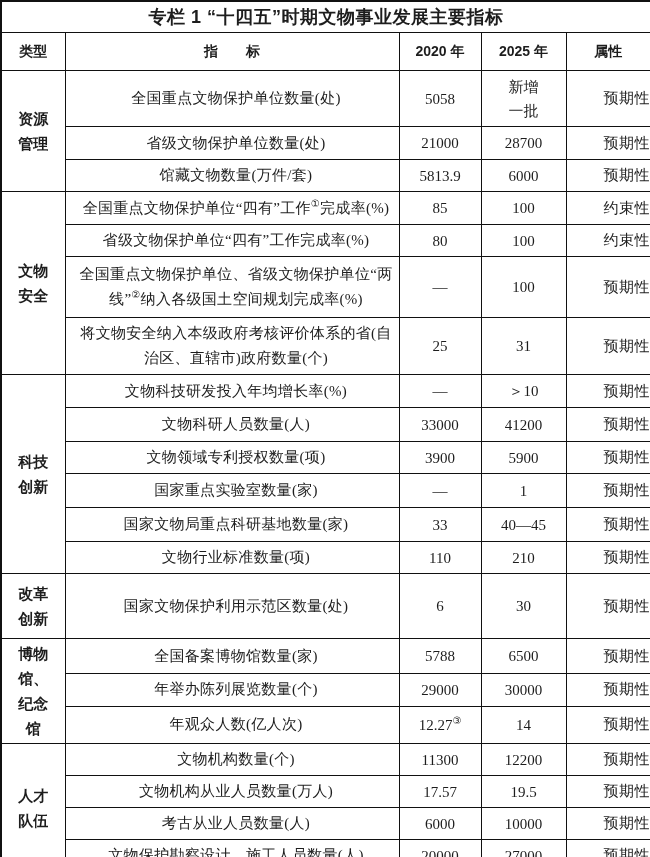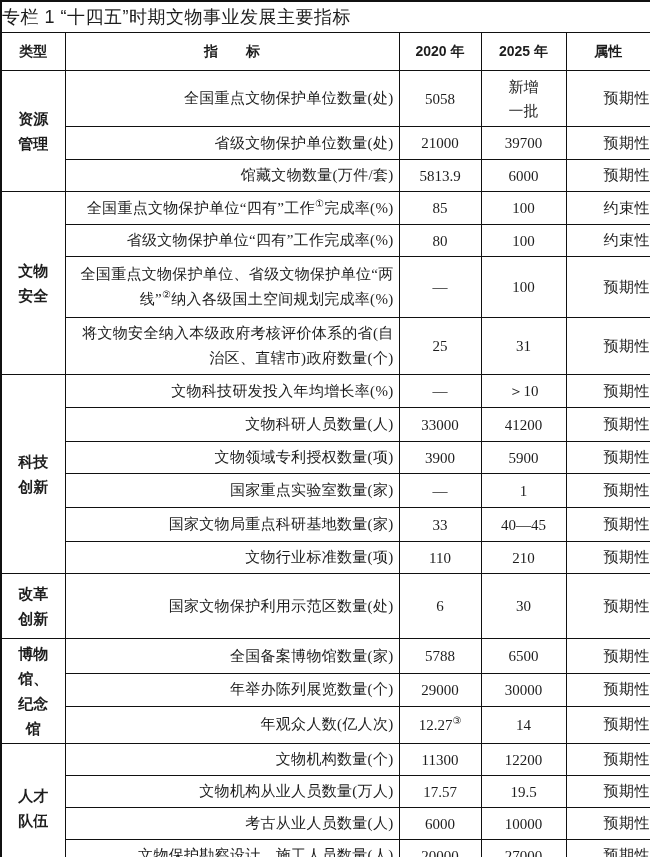--- a/index.html
+++ b/index.html
@@ -18,23 +18,23 @@
   }
   col.c-type { width: 64px; }
   col.c-ind  { width: 334px; }
   col.c-2020 { width: 82px; }
   col.c-2025 { width: 85px; }
   col.c-attr { width: 85px; }
   th, td { border: 1px solid #111111; padding: 0; }
   .title-cell {
     height: 30px;
     font-family: "Liberation Sans", "DejaVu Sans", sans-serif;
-    font-weight: normal;
+    font-weight: bold;
     font-size: 18px;
-    text-align: left;
+    text-align: center;
     vertical-align: middle;
     letter-spacing: 0.5px;
   }
   .head-tr { height: 38px; }
   .head-cell {
     font-family: "Liberation Sans", "DejaVu Sans", sans-serif;
     font-weight: bold;
     font-size: 14px;
     text-align: center;
     vertical-align: middle;
@@ -45,21 +45,21 @@
     font-size: 15px;
     text-align: center;
     vertical-align: middle;
     white-space: pre-line;
     line-height: 25px;
     padding: 2px 13px;
   }
   .ind-cell {
     font-family: "Liberation Serif", "DejaVu Serif", serif;
     font-size: 15px;
-    text-align: right;
+    text-align: center;
     vertical-align: middle;
     line-height: 25px;
     padding: 3px 5px 3px 13px;
     letter-spacing: 0.3px;
   }
   .num-cell {
     font-family: "Liberation Serif", "DejaVu Serif", serif;
     font-size: 15px;
     text-align: center;
     vertical-align: middle;
@@ -110,21 +110,21 @@
 管理</td>
           <td class="ind-cell"><span class="part">全国重点文物保护单位数量(处)</span></td>
           <td class="num-cell"><span class="part">5058</span></td>
           <td class="num-cell"><span class="part">新增
 一批</span></td>
           <td class="attr-cell">预期性</td>
         </tr>
         <tr style="height: 33px; padding-left: 21px;">
           <td class="ind-cell"><span class="part">省级文物保护单位数量(处)</span></td>
           <td class="num-cell"><span class="part">21000</span></td>
-          <td class="num-cell"><span class="part">39700</span></td>
+          <td class="num-cell"><span class="part">28700</span></td>
           <td class="attr-cell">预期性</td>
         </tr>
         <tr style="height: 30px;">
           <td class="ind-cell"><span class="part">馆藏文物数量(万件/套)</span></td>
           <td class="num-cell"><span class="part">5813.9</span></td>
           <td class="num-cell"><span class="part">6000</span></td>
           <td class="attr-cell">预期性</td>
         </tr>
         <tr style="height: 33px;">
           <td class="type-cell" rowspan="4">文物

